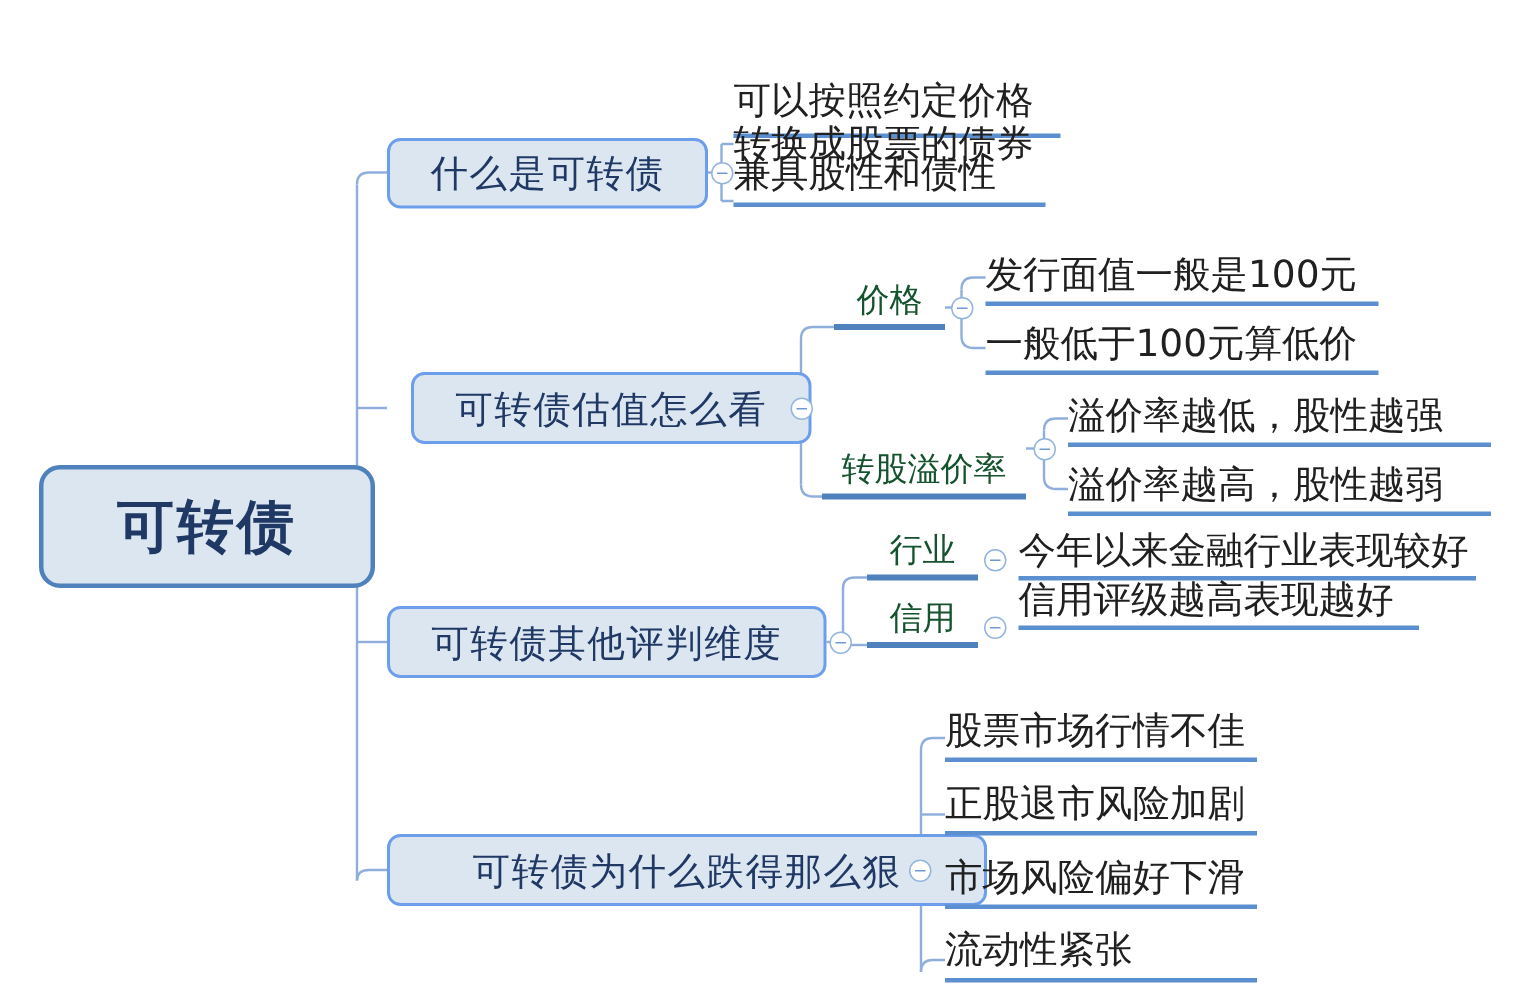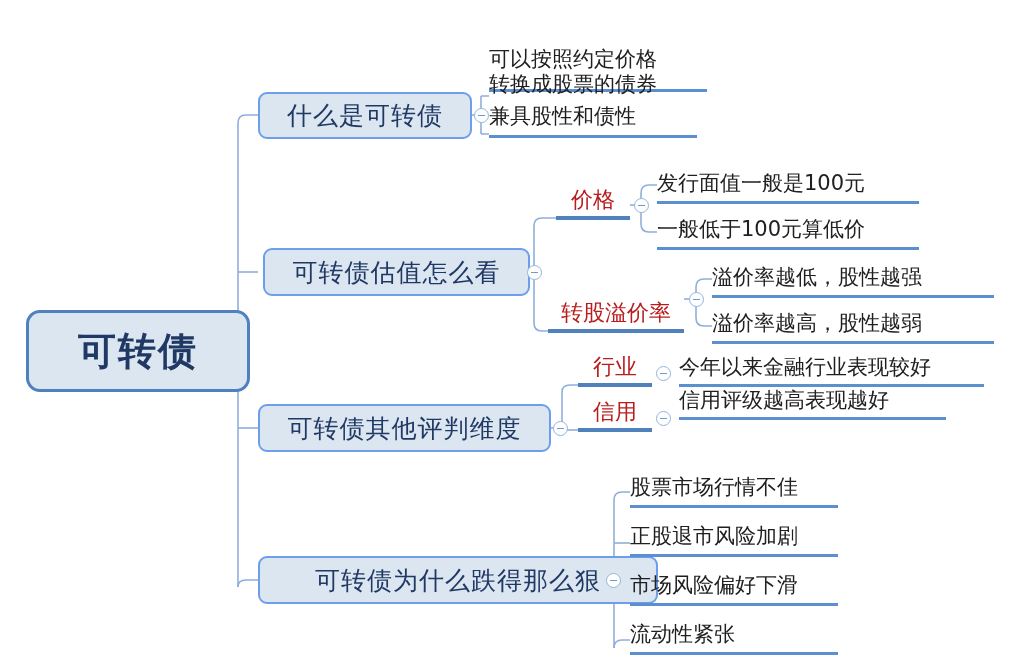--- a/index.html
+++ b/index.html
@@ -50,28 +50,28 @@
     border: 2px solid #6d9eeb;
     border-radius: 9px;
     font-size: 25px;
     color: #1f3864;
     letter-spacing: 1px;
     align-items: center;
   }
   
   .sub-topic {
     font-size: 22px;
-    color: #b91c1c;
+    color: #14532d;
     border-bottom: 4px solid #4f81bd;
     padding-bottom: 2px;
     justify-content: center;
   }
   
   .leaf-topic {
-    font-size: 21px;
+    font-size: 25px;
     color: #202020;
     border-bottom: 3px solid #5b8fd0;
     padding-bottom: 3px;
     justify-content: flex-start;
     line-height: 1.18;
   }
   .leaf-topic.multiline {
     display: block;
     white-space: pre-line;
     text-align: left;
@@ -177,21 +177,21 @@
 
   <div class="node leaf-topic multiline" style="left:489px; top:22px; width:218px; height:70px;">
     <span>可以按照约定价格
 转换成股票的债券</span>
   </div>
 
   <div class="node leaf-topic" style="left:489px; top:100px; width:208px; height:38px;">
     <span>兼具股性和债性</span>
   </div>
 
-  <div class="node main-topic" style="left:263px; top:248px; width:267px; height:48px;">
+  <div class="node main-topic" style="left:274px; top:248px; width:267px; height:48px;">
     <span>可转债估值怎么看</span>
   </div>
   <div class="toggle" style="left:527px; top:265px;"></div>
 
   <div class="node sub-topic" style="left:556px; top:186px; width:74px; height:34px;">
     <span>价格</span>
   </div>
   <div class="toggle" style="left:634px; top:198px;"></div>
 
   <div class="node leaf-topic" style="left:657px; top:168px; width:262px; height:36px;">

